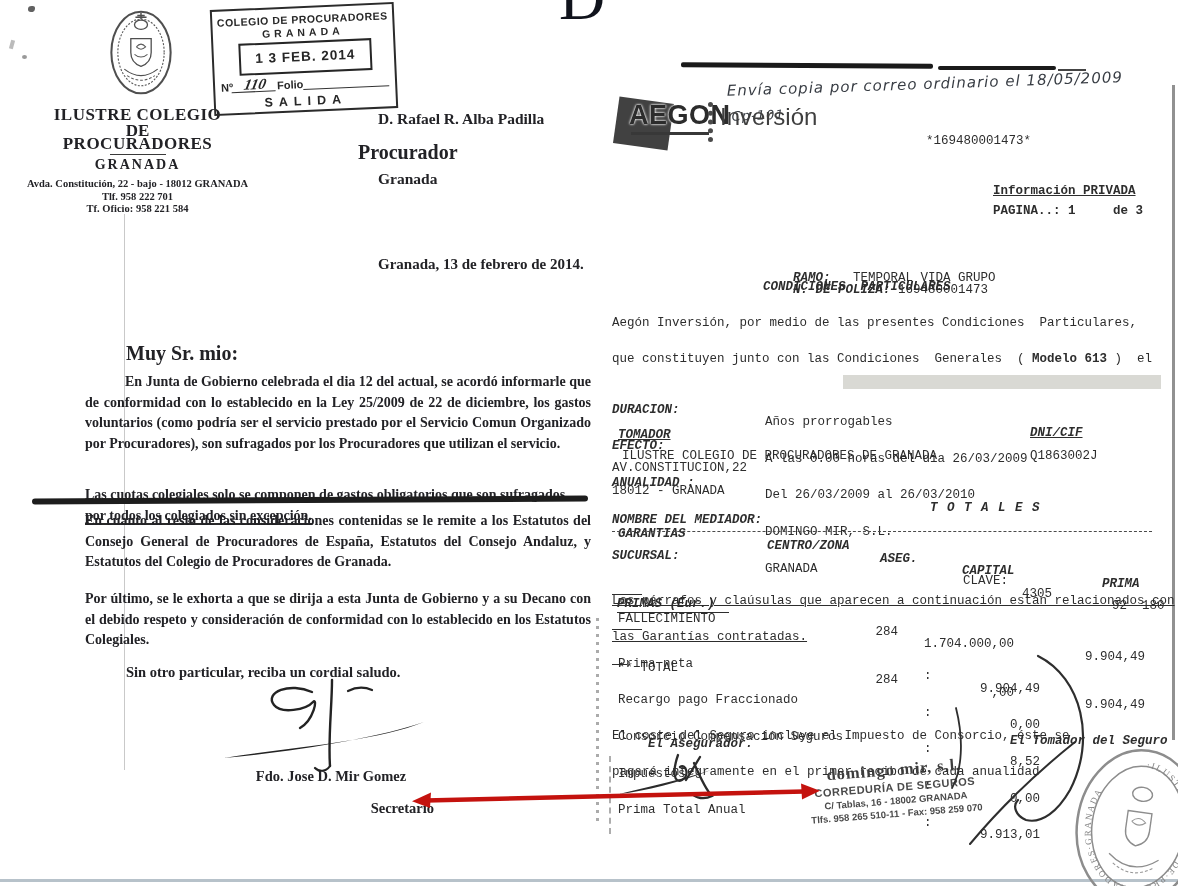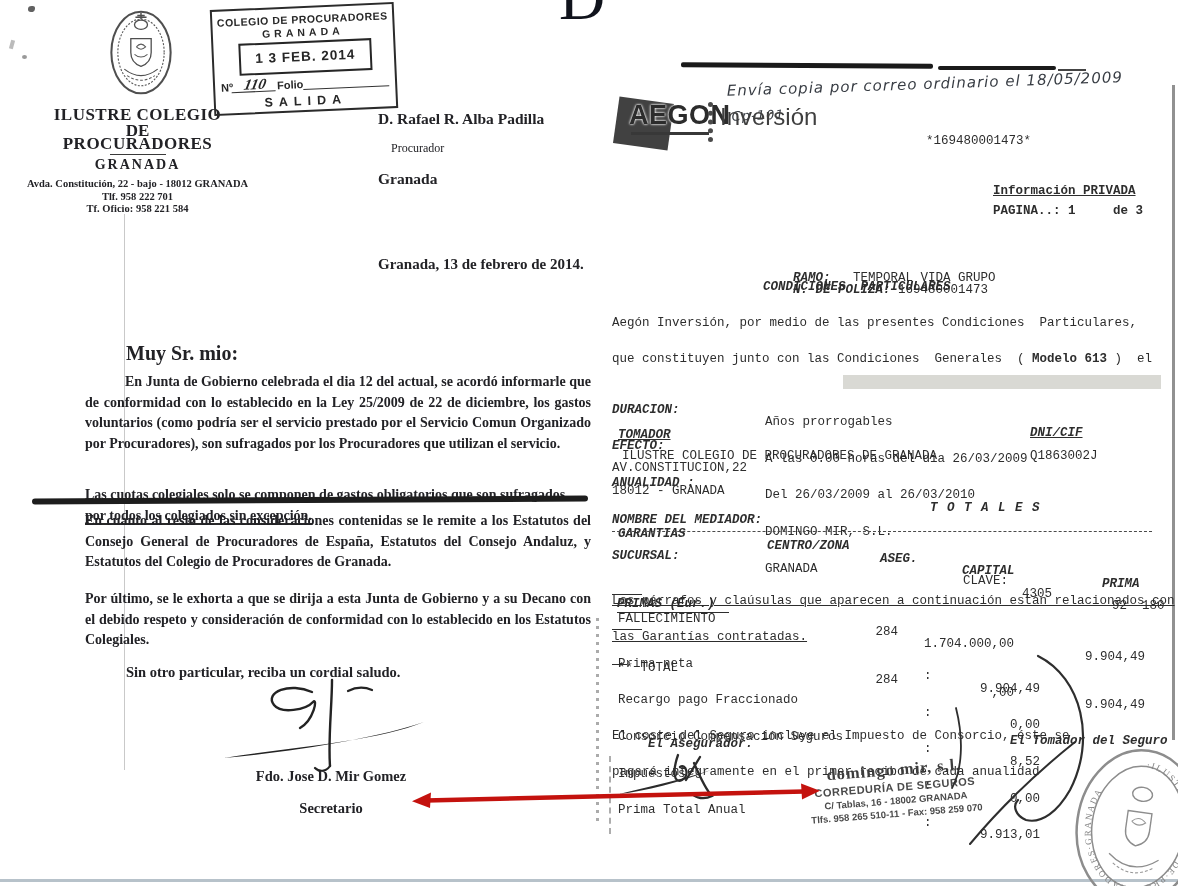--- a/index.html
+++ b/index.html
@@ -90,21 +90,21 @@
     <div class="abs numrow">
       <span>Nº</span>
       <span class="hand-num">110</span>
       <span>Folio</span>
       <span class="fline"></span>
     </div>
     <div class="abs stamp-salida center">SALIDA</div>
   </div>
 
   <div class="abs lserif" style="left:378px;top:110px;font-size:15.5px;font-weight:700;">D. Rafael R. Alba Padilla</div>
-  <div class="abs lserif" style="left:391px;top:141px;font-size:12px;font-weight:400;">Procurador</div>
+  <div class="abs lserif" style="left:358px;top:141px;font-size:20px;font-weight:700;">Procurador</div>
   <div class="abs lserif" style="left:378px;top:170px;font-size:15.5px;font-weight:700;">Granada</div>
 
   <div class="abs lserif" style="left:378px;top:256px;font-size:15px;font-weight:700;">Granada, 13 de febrero de 2014.</div>
 
   <div class="abs foldline"></div>
 
   <div class="abs lserif" style="left:126px;top:342px;font-size:20px;font-weight:700;">Muy Sr. mio:</div>
 
   <div class="abs lserif lbody" style="top:372px;text-indent:40px;">En Junta de Gobierno celebrada el dia 12 del actual, se acordó informarle que de conformidad con lo establecido en la Ley 25/2009 de 22 de diciembre, los gastos voluntarios (como podría ser el servicio prestado por el Servicio Comun Organizado por Procuradores), son sufragados por los Procuradores que utilizan el servicio.</div>
 
@@ -121,21 +121,21 @@
   <div class="abs lserif" style="left:126px;top:664px;font-size:14.5px;font-weight:700;">Sin otro particular, reciba un cordial saludo.</div>
 
   <svg class="abs" style="left:220px;top:676px;" width="210" height="95" viewBox="0 0 210 95">
     <path d="M112 4 C112 30 108 62 110 90" fill="none" stroke="#232323" stroke-width="2.4" stroke-linecap="round"></path>
     <path d="M92 16 C70 6 44 16 54 29 C61 38 86 34 93 26 C98 21 94 44 80 52" fill="none" stroke="#232323" stroke-width="2.4" stroke-linecap="round"></path>
     <path d="M128 15 C136 11 145 11 152 14" fill="none" stroke="#232323" stroke-width="2.2" stroke-linecap="round"></path>
     <path d="M4 82 C70 71 155 66 204 46 C158 62 72 76 4 82 Z" fill="#232323"></path>
     <path d="M110 90 C106 96 99 96 95 92" fill="none" stroke="#232323" stroke-width="2.2" stroke-linecap="round"></path>
   </svg>
   <div class="abs lserif center" style="left:228px;top:768px;width:206px;font-size:14.5px;font-weight:700;">Fdo. Jose D. Mir Gomez</div>
-  <div class="abs lserif center" style="left:228px;top:800px;width:206px;font-size:14.5px;font-weight:700;">Secretario</div>
+  <div class="abs lserif center" style="left:228px;top:800px;width:206px;font-size:14.5px;font-weight:700;text-align:right;">Secretario</div>
 
   <div class="abs scanseg" style="left:681px;top:63px;width:252px;height:4.5px;transform:rotate(.3deg);"></div>
   <div class="abs scanseg" style="left:938px;top:66px;width:118px;height:3.5px;"></div>
   <div class="abs" style="left:1058px;top:69px;width:28px;height:2px;background:#444;"></div>
   <div class="abs rightedge"></div>
   <div class="abs edgemarks"></div>
   <div class="abs edgedash"></div>
   <div class="abs botline"></div>
 
   <div class="abs hand" style="left:727px;top:74px;font-size:15px;">

